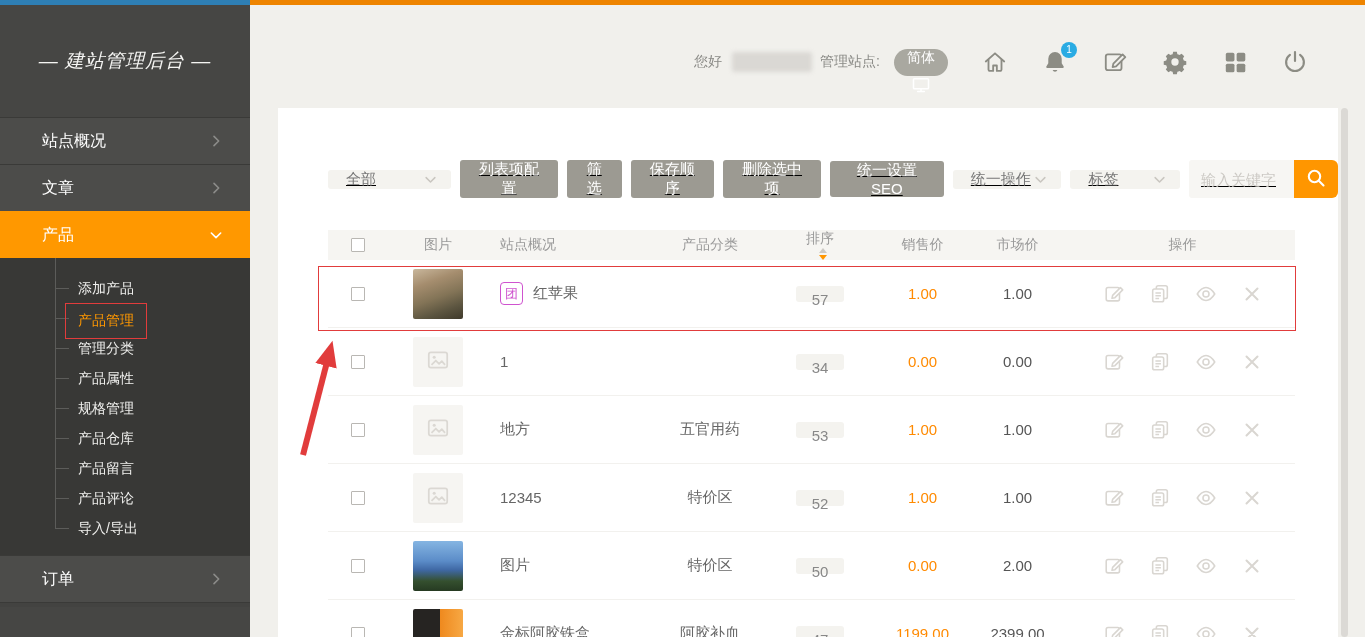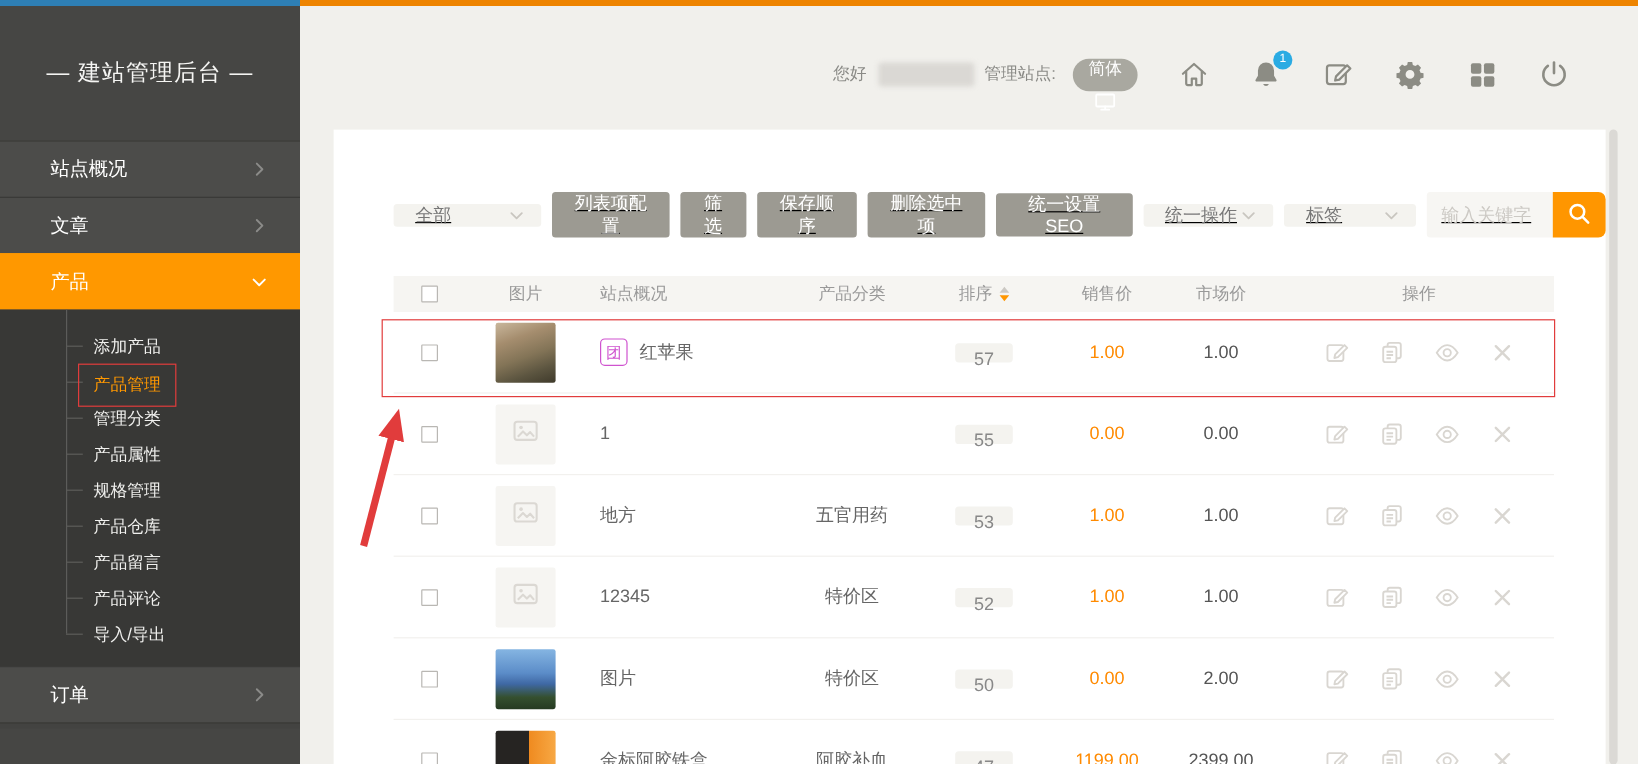--- a/index.html
+++ b/index.html
@@ -7,21 +7,21 @@
   body { position:relative; background:#f1f0ec; font-family:"Liberation Sans","DejaVu Sans",sans-serif; }
 
   
   .topstrip { position:absolute; top:0; left:0; width:1365px; height:5px; display:flex; }
   .strip-blue { width:250px; height:5px; background:#2e7fb5; }
   .strip-orange { flex:1; height:5px; background:#ee8400; }
 
   
   .sidebar { position:absolute; left:0; top:5px; bottom:0; width:250px; background:#464644; }
   .logo { height:112px; display:flex; align-items:center; justify-content:center;
-          color:#f5f5f3; font-size:19px; letter-spacing:1px; }
+          color:#f5f5f3; font-size:19px; letter-spacing:1px;font-style:italic; }
   .menu-item { height:47px; display:flex; align-items:center; padding:0 26px 0 42px;
                background:#4c4c4a; border-top:1px solid #3a3a38; color:#ffffff; font-size:16px; cursor:pointer; }
   .menu-item .chev { margin-left:auto; color:#8b8b89; width:16px; height:16px; }
   .menu-item.active { background:#ff9800; color:#fff; border-top-color:#ff9800; }
   .menu-item.active .chev { color:#fff; }
   .submenu { position:relative; background:#383836; padding:15px 0 12px 0; }
   .submenu::before { content:''; position:absolute; left:55px; top:0; bottom:27px; width:1px; background:#5c5c5a; }
   .submenu-item { position:relative; height:30px; line-height:30px; padding-left:78px;
                   color:#f0f0ee; font-size:14px; cursor:pointer; }
   .submenu-item::before { content:''; position:absolute; left:55px; top:15px; width:14px; height:1px; background:#5c5c5a; }
@@ -65,21 +65,21 @@
   .search-btn svg { width:24px; height:24px; }
 
   
   .table { position:absolute; left:50px; top:122px; width:967px; }
   .thead { height:30px; background:#f6f5f2; display:flex; align-items:center; color:#999; font-size:14px; }
   .trow { height:68px; display:flex; align-items:center; border-bottom:1px solid #f2f1ee; }
   .c-check { width:60px; display:flex; justify-content:center; }
   .c-img { width:100px; display:flex; justify-content:center; }
   .c-name { width:172px; padding-left:12px; display:flex; align-items:center; text-align:left; }
   .c-cat { width:100px; text-align:center; }
-  .c-sort { width:120px; display:flex; justify-content:center; align-items:center; }
+  .c-sort { width:120px; display:flex; justify-content:center; align-items:center;flex-direction:column; }
   .c-sale { width:85px; text-align:center; }
   .c-market { width:105px; text-align:center; }
   .c-act { flex:1; display:flex; justify-content:center; align-items:center; gap:24px; }
   .cb { width:14px; height:14px; border:1px solid #b9b7b3; background:#fff; border-radius:1px; cursor:pointer; }
   .sortcarets { display:inline-flex; flex-direction:column; margin-left:6px; gap:2px; }
   .car-up { width:0; height:0; border-left:4px solid transparent; border-right:4px solid transparent; border-bottom:5px solid #ccc9c4; }
   .car-dn { width:0; height:0; border-left:4px solid transparent; border-right:4px solid transparent; border-top:5px solid #ff9600; }
   .thumb { width:50px; height:50px; border-radius:2px; flex:none; }
   .thumb.placeholder { background:#f6f5f2; display:flex; align-items:center; justify-content:center; color:#dbd8d3; }
   .thumb.placeholder svg { width:26px; height:26px; }
@@ -324,21 +324,21 @@
                     <circle cx="8.5" cy="9.5" r="1.4" fill="currentColor" stroke="none"></circle>
                     <path d="M6 16.5 l4 -4 3 3 2.5 -2.5 3 3.5"></path>
                   </svg></span>
               </div>
             </div>
             <div class="c-name">
               <span class="pname">1</span>
             </div>
             <div class="c-cat"><span class="pcat"></span></div>
             <div class="c-sort">
-              <div class="sortbox">55</div>
+              <div class="sortbox">34</div>
             </div>
             <div class="c-sale"><span class="sale">0.00</span></div>
             <div class="c-market"><span class="market">0.00</span></div>
             <div class="c-act">
               <span class="aicon">
                 <svg viewBox="0 0 24 24" fill="none" stroke="currentColor" stroke-width="1.7" stroke-linejoin="round">
                   <rect x="3.5" y="5" width="14.5" height="14.5" rx="2"></rect>
                   <path d="M10.5 13.5 L19 5 L21.5 7.5 L13 16 L9.8 16.7 Z" fill="#fff"></path>
                 </svg>
               </span>

